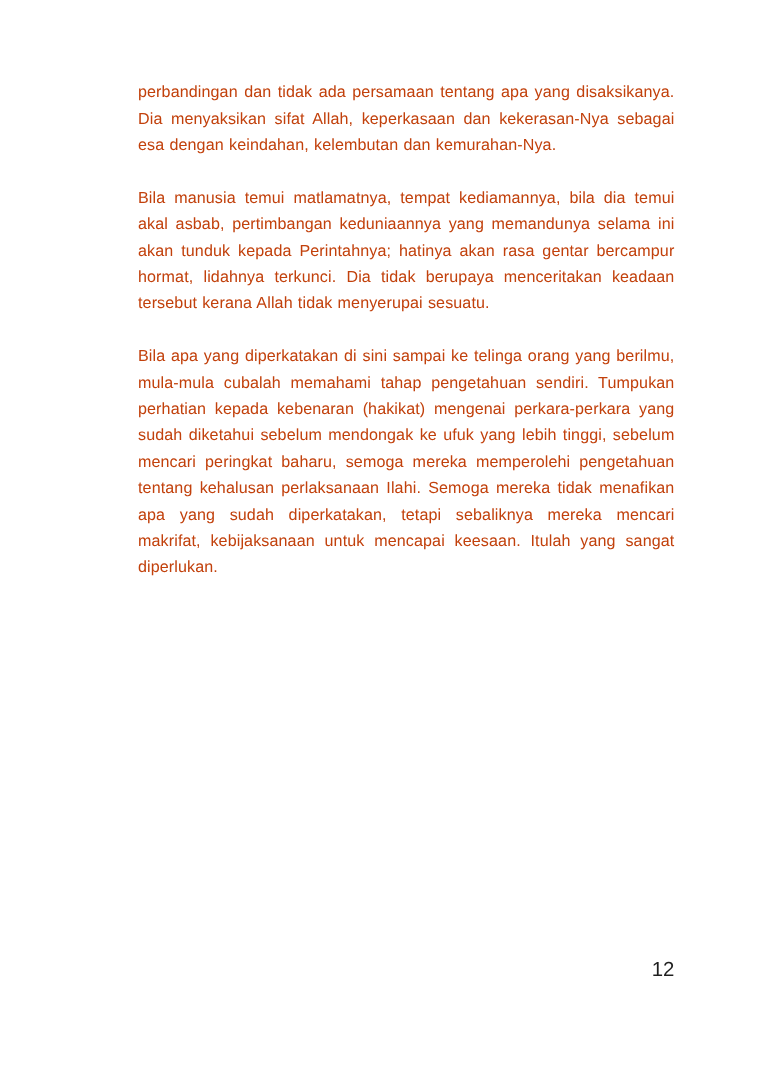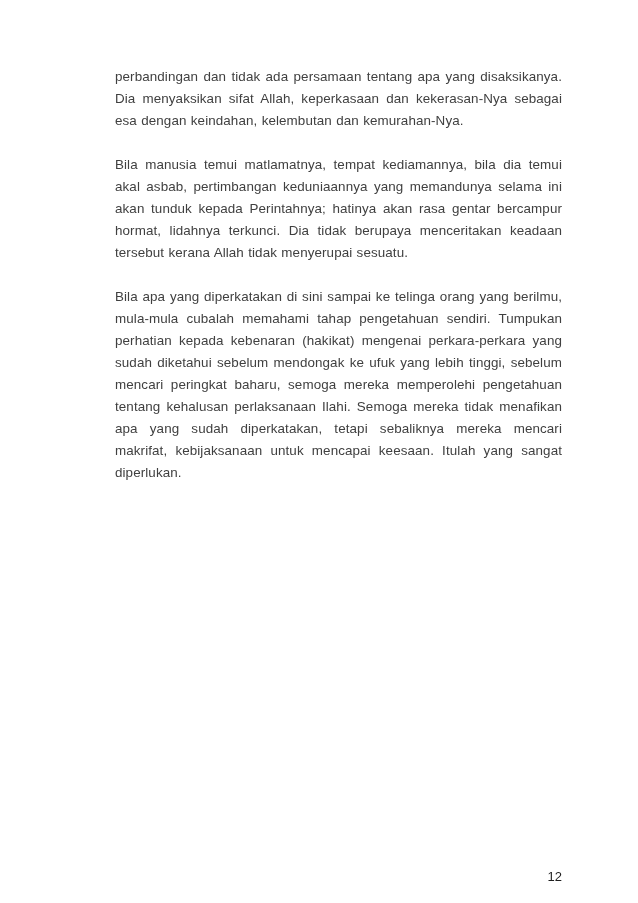--- a/index.html
+++ b/index.html
@@ -30,29 +30,29 @@
     left: 115px;
     width: 447px;
   }
   .text-block p {
     margin: 0 0 22px 0;
     font-size: 13.4px;
     line-height: 22px;
     text-align: justify;
     letter-spacing: 0.1px;
     word-spacing: 0.5px;
-    color: #404040;
+    color: #c2410c;
   }
   .page-number {
     position: absolute;
-    top: 869px;
+    top: 800px;
     left: 115px;
     width: 447px;
     text-align: right;
-    font-size: 13px;
+    font-size: 17px;
     line-height: 16px;
     color: #1f1f1f;
   }
 </style>
 </head>
 <body>
 
 <div class="page">
   <div class="text-block">
     <p>perbandingan dan tidak ada persamaan tentang apa yang disaksikanya. Dia menyaksikan sifat Allah, keperkasaan dan kekerasan-Nya sebagai esa dengan keindahan, kelembutan dan kemurahan-Nya.</p>

